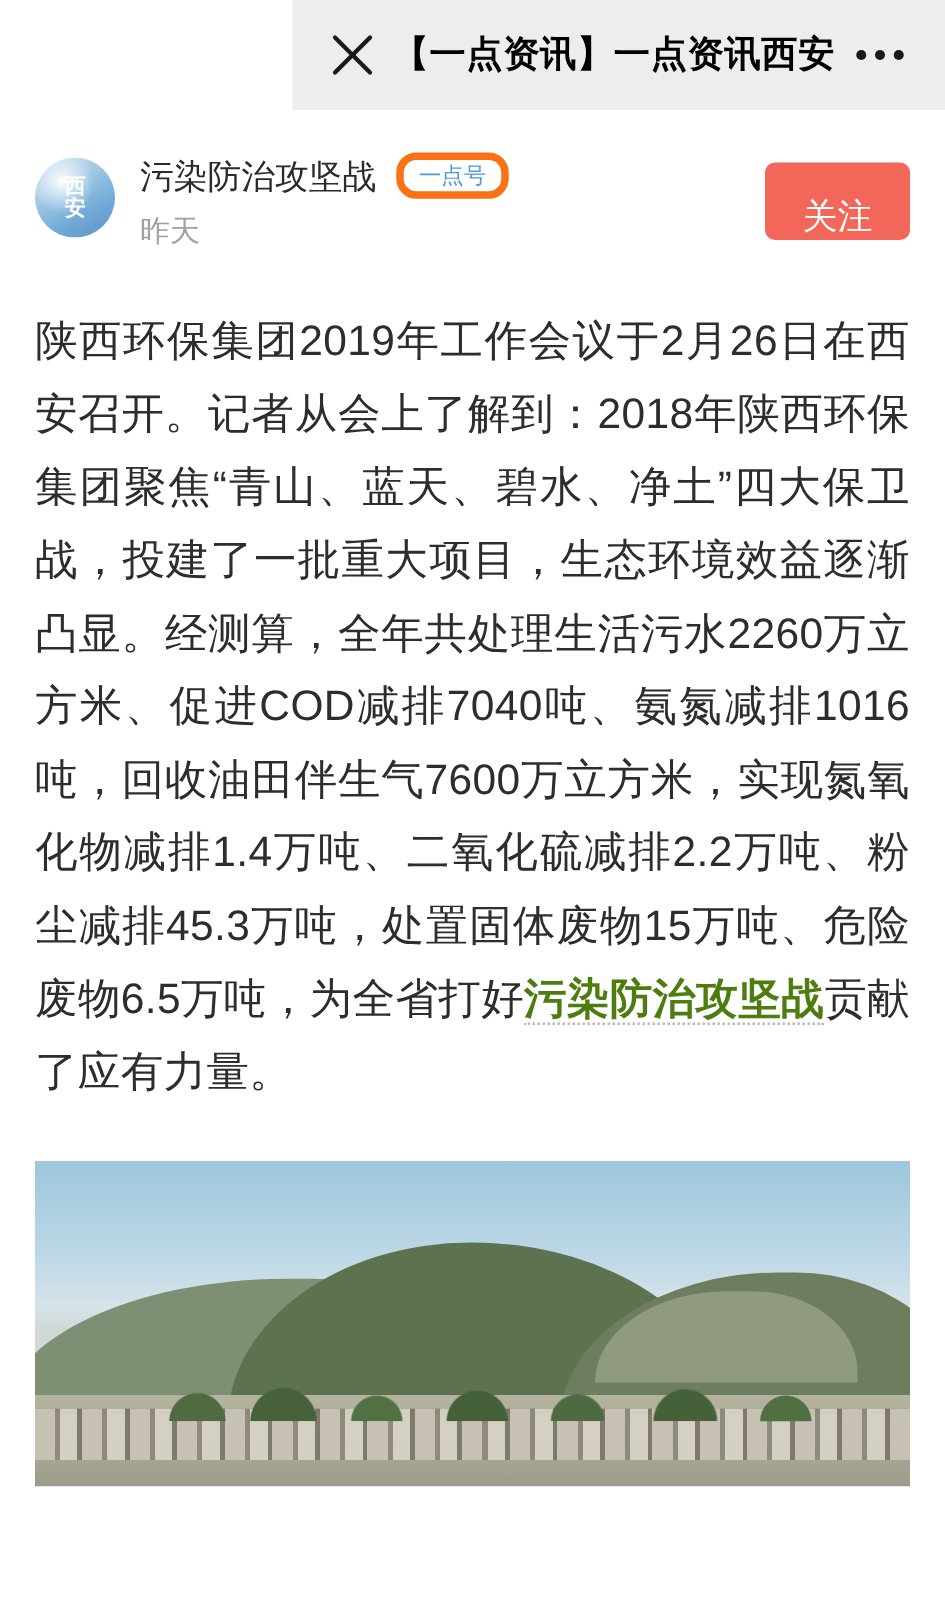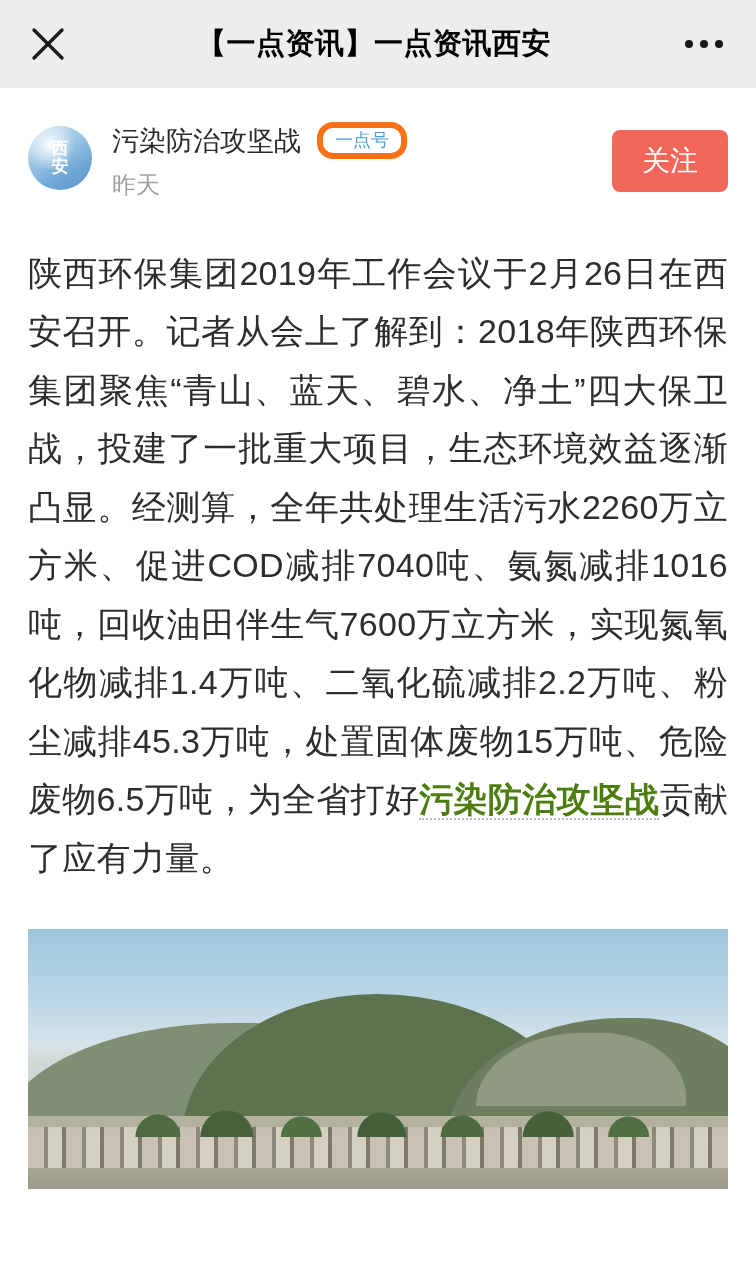--- a/index.html
+++ b/index.html
@@ -14,20 +14,21 @@
     font-family: "Liberation Sans", "DejaVu Sans", sans-serif;
     overflow: hidden;
   }
   .app {
     width: 756px;
     height: 1280px;
     position: relative;
     background: #ffffff;
     display: flex;
     flex-direction: column;
+    align-items: flex-end;
   }
 
   
   .navbar {
     height: 88px;
     background: #ededed;
     display: flex;
     align-items: center;
     padding: 0 26px;
     flex: 0 0 auto;
@@ -160,21 +161,21 @@
     background: #f2675a;
     color: #ffffff;
     font-size: 28px;
     border: none;
     border-radius: 8px;
     width: 116px;
     height: 62px;
     line-height: 62px;
     text-align: center;
     cursor: pointer;
-    padding: 0;
+    padding: 12px;
     font-family: inherit;
   }
 
   
   .article-body {
     margin-top: 44px;
     font-size: 34px;
     line-height: 1.72;
     color: #2d2d2d;
     letter-spacing: 0.3px;

